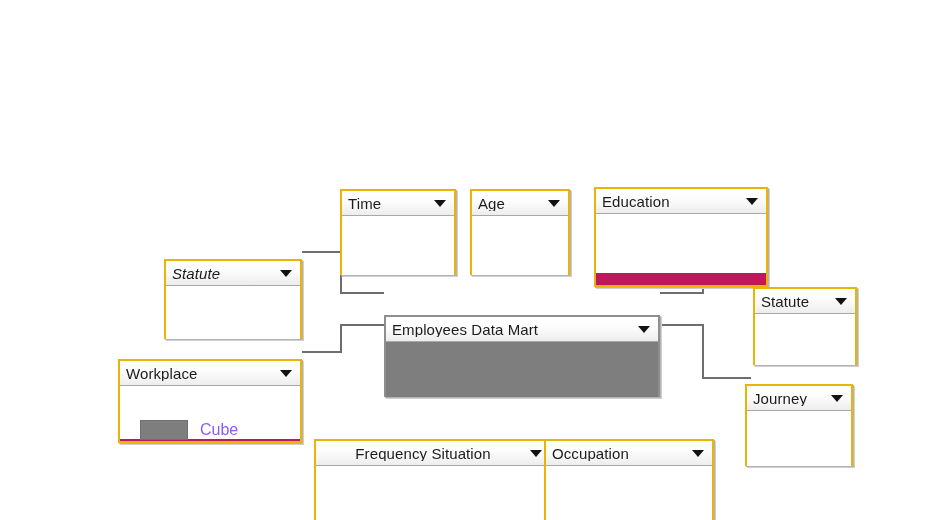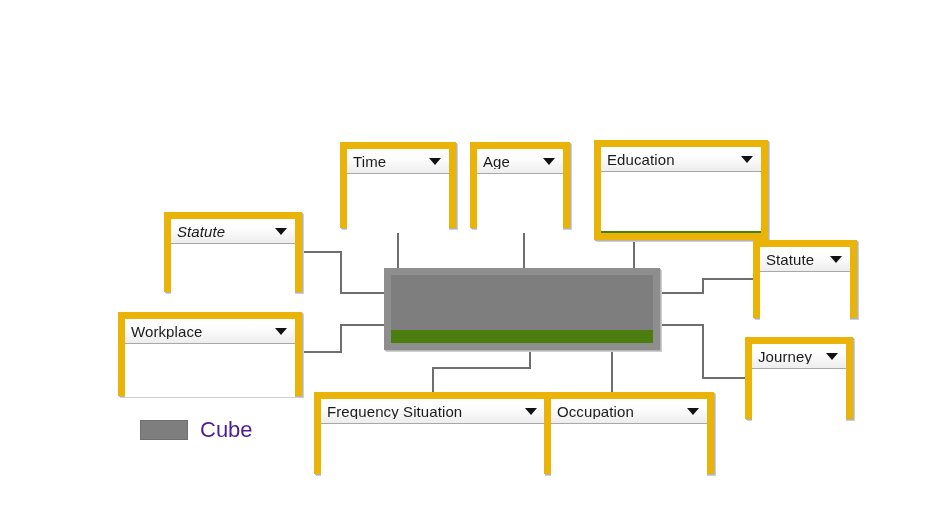--- a/index.html
+++ b/index.html
@@ -32,23 +32,24 @@
     width: 943px;
     height: 520px;
     z-index: 1;
   }
 
   
   .node {
     position: absolute;
     z-index: 2;
     box-sizing: border-box;
-    border: 7px solid #eab308;
-    background: #4d7c0f;
+    border: 2px solid #eab308;
+    background: #be185d;
     box-shadow: 1px 1px 0 0 #b4b4b4, 2px 2px 0 0 #cfcfcf;
+    margin-top: 47px;
   }
   .node-header {
     position: relative;
     height: 25px;
     box-sizing: border-box;
     border-bottom: 1px solid #a8a8a8;
     background: linear-gradient(to bottom, #ffffff 0%, #fdfdfd 40%, #ededed 100%);
     display: flex;
     align-items: center;
     padding: 0 6px;
@@ -97,22 +98,22 @@
     width: 48px;
     height: 20px;
     box-sizing: border-box;
     border: 1px solid #8a8a8a;
     margin-right: 12px;
     flex: 0 0 auto;
   }
   .legend-swatch.cube-sw { background: #7e7e7e; border-color: #6f6f6f; }
   .legend-swatch.dim-sw  { background: #ffffff; }
   .legend-label {
-    font-size: 22px;
-    color: #4c1d95;
+    font-size: 16px;
+    color: #8b5cf6;
     line-height: 1;
     white-space: nowrap;
     text-align: right;
   }
 </style>
 </head>
 <body>
 
 <div id="canvas">
 
@@ -171,35 +172,39 @@
         </div>
         <div class="node-body" style="height: 51px;"></div>
       </div>
       <div class="node" style="left: 745px; top: 337px; width: 108px; height: 82px;">
         <div class="node-header">
           <span class="node-title">Journey</span>
           <span class="caret"></span>
         </div>
         <div class="node-body" style="height: 55px;"></div>
       </div>
-      <div class="node" style="left: 314px; top: 392px; width: 238px; height: 82px;">
+      <div class="node" style="left: 314px; top: 392px; width: 238px; height: 82px; text-align: center;">
         <div class="node-header">
           <span class="node-title">Frequency Situation</span>
           <span class="caret"></span>
         </div>
         <div class="node-body" style="height: 55px;"></div>
       </div>
       <div class="node" style="left: 544px; top: 392px; width: 170px; height: 82px;">
         <div class="node-header">
           <span class="node-title">Occupation</span>
           <span class="caret"></span>
         </div>
         <div class="node-body" style="height: 55px;"></div>
       </div>
       <div class="node cube" style="left: 384px; top: 268px; width: 276px; height: 82px;">
+        <div class="node-header">
+          <span class="node-title">Employees Data Mart</span>
+          <span class="caret"></span>
+        </div>
         <div class="node-body" style="height: 55px;"></div>
       </div>
     </div>
 
   <div id="legend" style="left: 140px; top: 420px;">
       <div class="legend-row">
         <span class="legend-swatch cube-sw"></span>
         <span class="legend-label">Cube</span>
       </div>
     </div>

